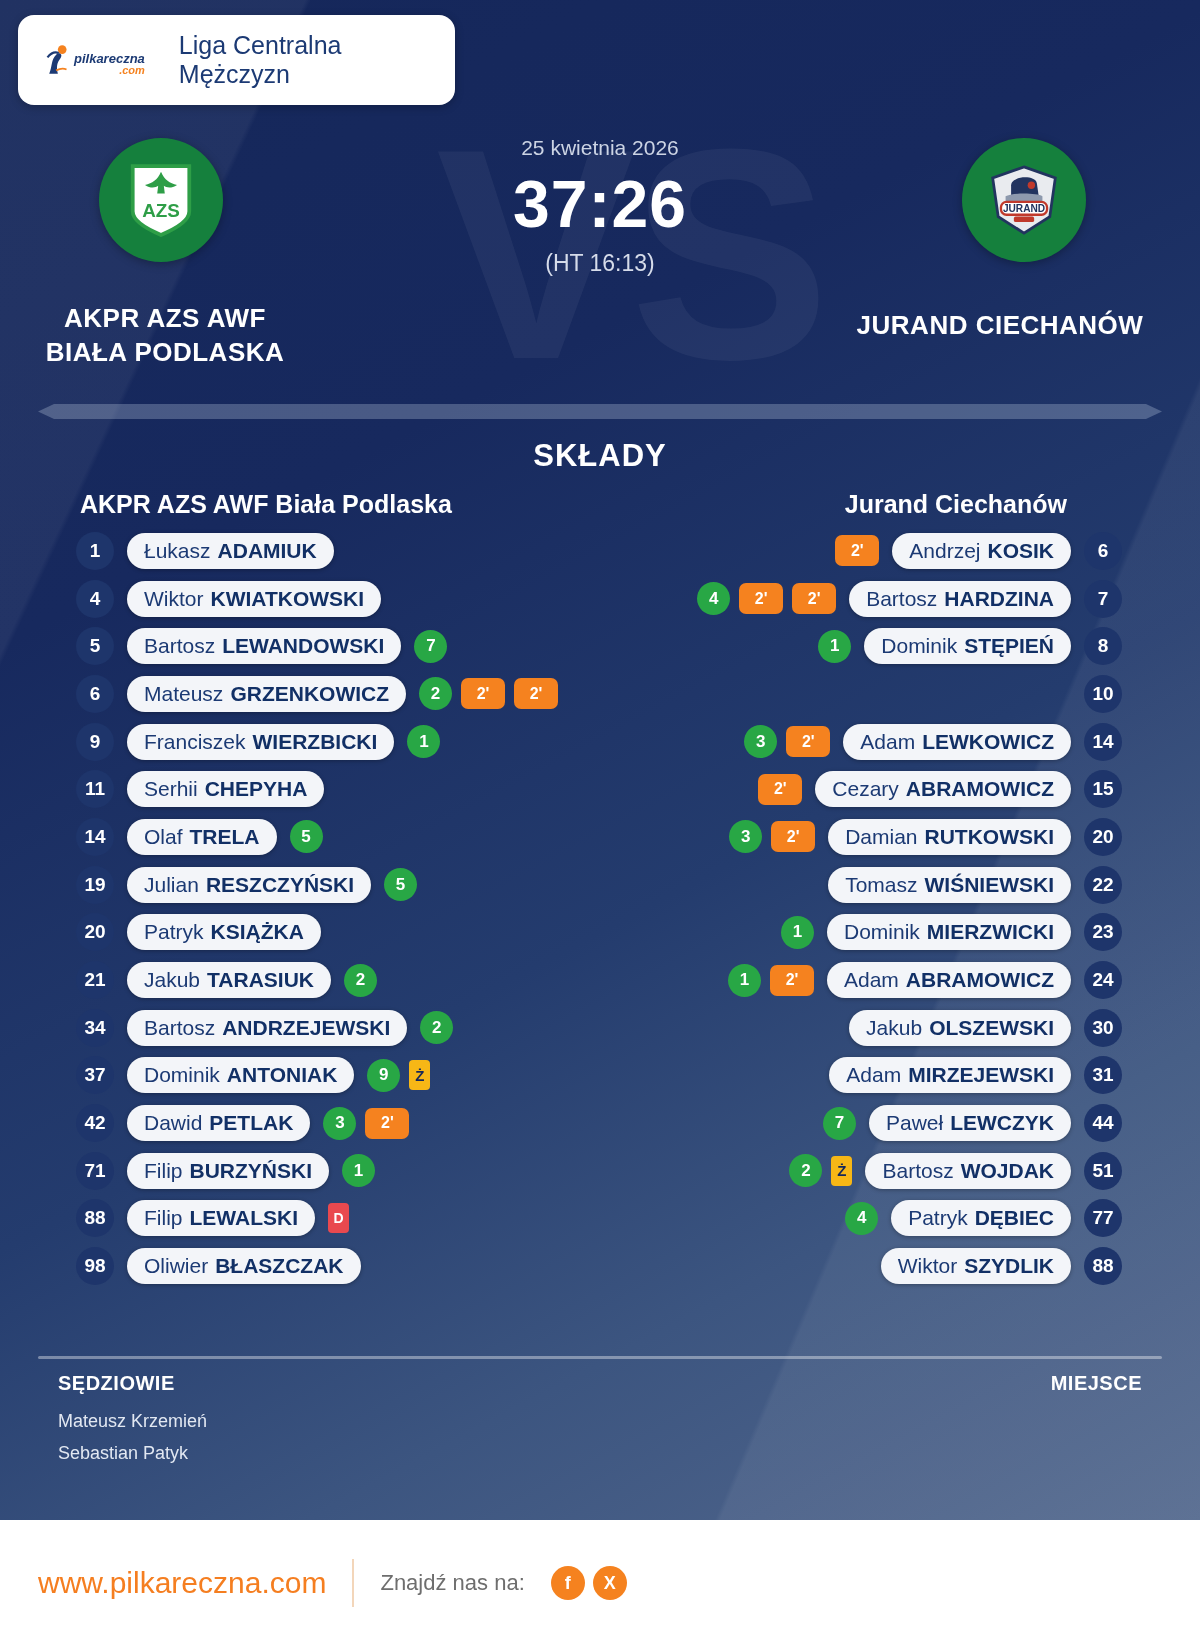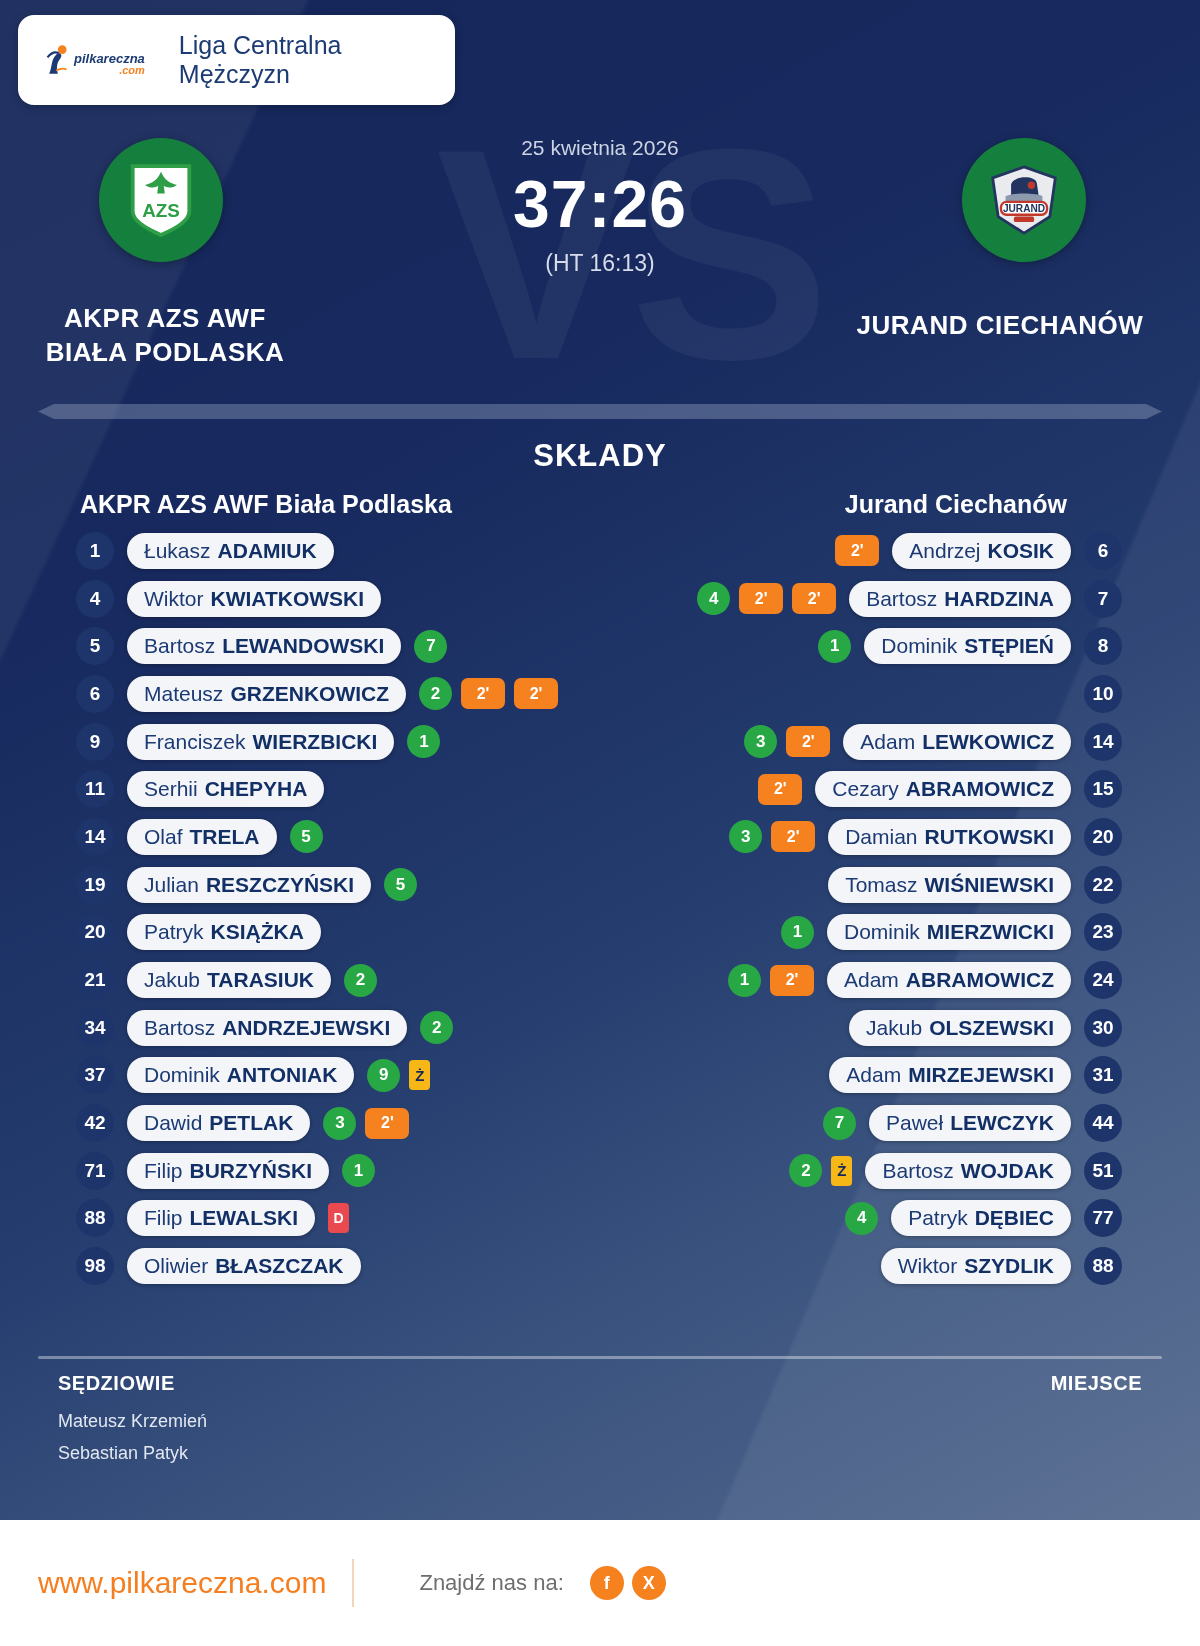--- a/index.html
+++ b/index.html
@@ -56,21 +56,21 @@
   .badge-red{width:21px;height:30px;border-radius:4px;background:#e9494f;font-size:14px;}
   .info-divider{position:absolute;left:38px;top:1356px;width:1124px;height:3px;border-radius:2px;background:rgba(255,255,255,0.38);}
   .info{position:absolute;left:58px;right:58px;top:1372px;display:flex;justify-content:space-between;color:#fff;}
   .info-label{font-size:20px;font-weight:bold;letter-spacing:0.5px;}
   .info-lines{margin-top:10px;font-size:18px;line-height:32px;color:#e2e8f2;}
   .info-right{text-align:right;}
   .footer{position:absolute;left:0;right:0;bottom:0;height:126px;background:#fff;display:flex;align-items:center;
       padding-left:38px;box-sizing:border-box;gap:26px;}
   .website{color:#f57e20;font-size:30px;}
   .v-divider{width:2px;height:48px;background:#f3d6ba;}
-  .find-us{color:#6e6e6e;font-size:22px;margin-left:39px;}
+  .find-us{color:#6e6e6e;font-size:22px;}
   .social{display:flex;gap:8px;align-items:center;}
   .social-icon{width:34px;height:34px;border-radius:50%;background:#f5821f;color:#fff;font-weight:bold;font-size:18px;
       display:flex;align-items:center;justify-content:center;}
 </style>
 </head>
 <body>
 
 <div class="page">
   <div class="bg"></div>
   <div class="vs-watermark">VS</div>

